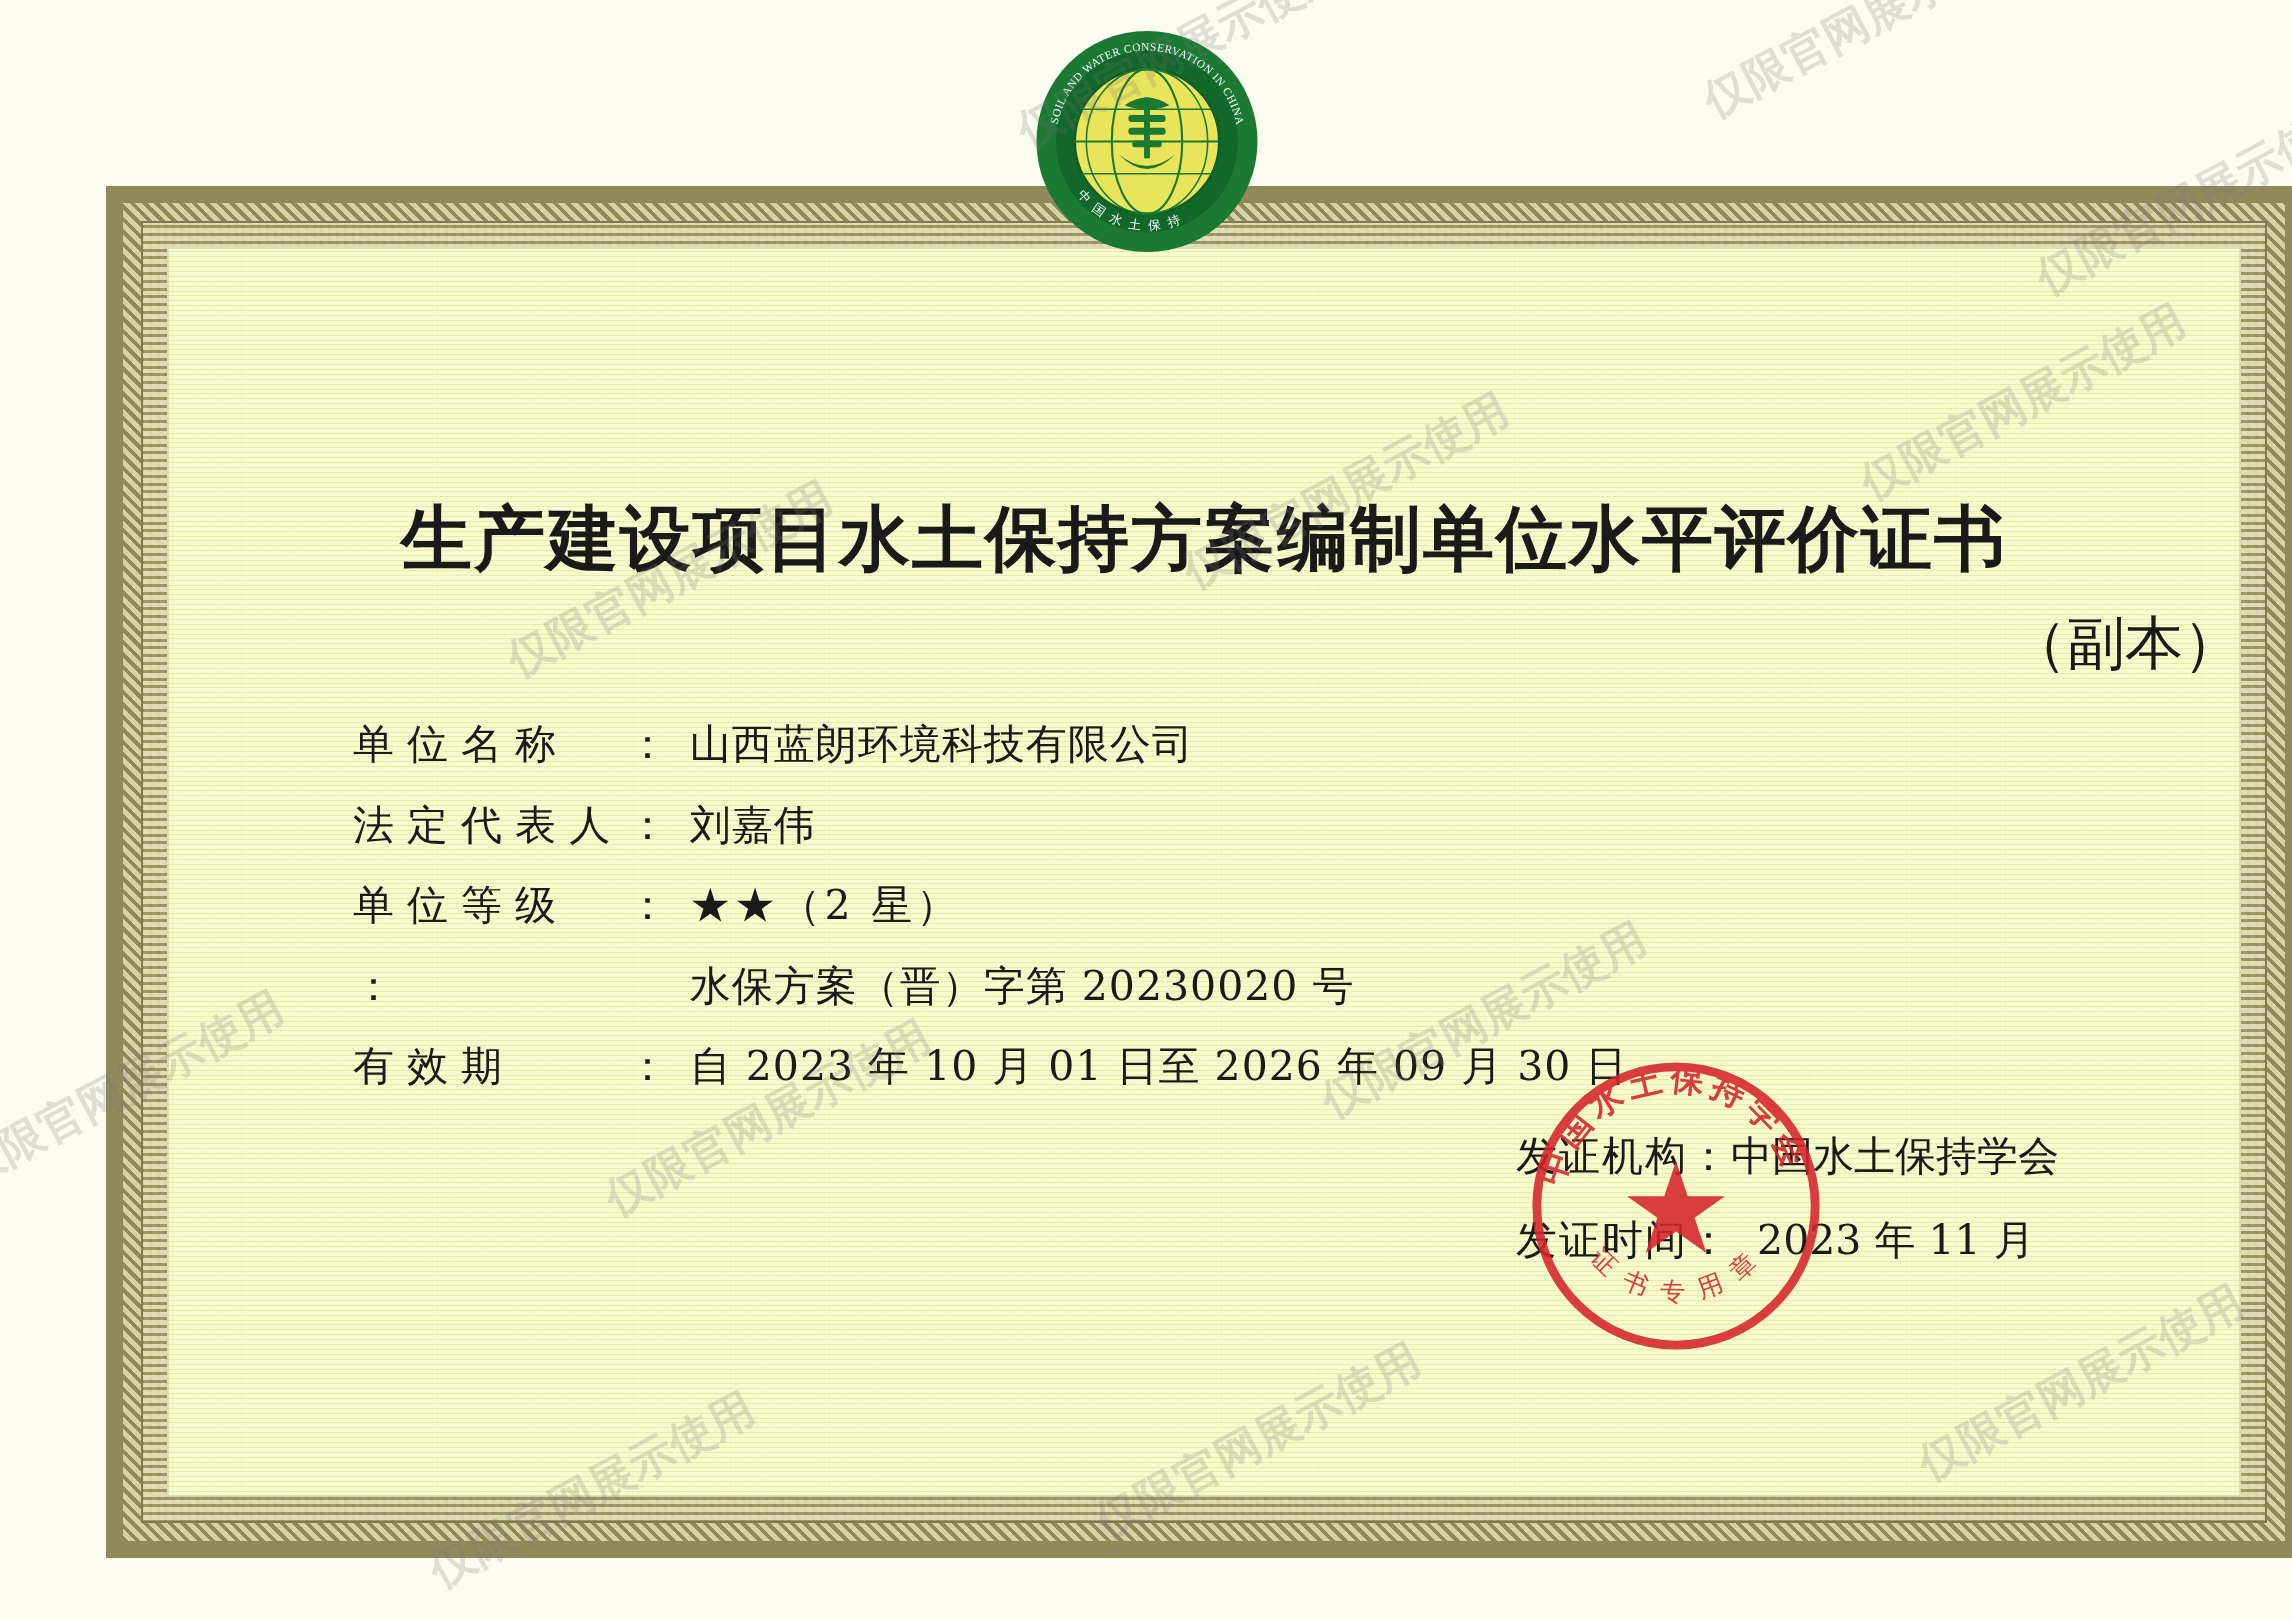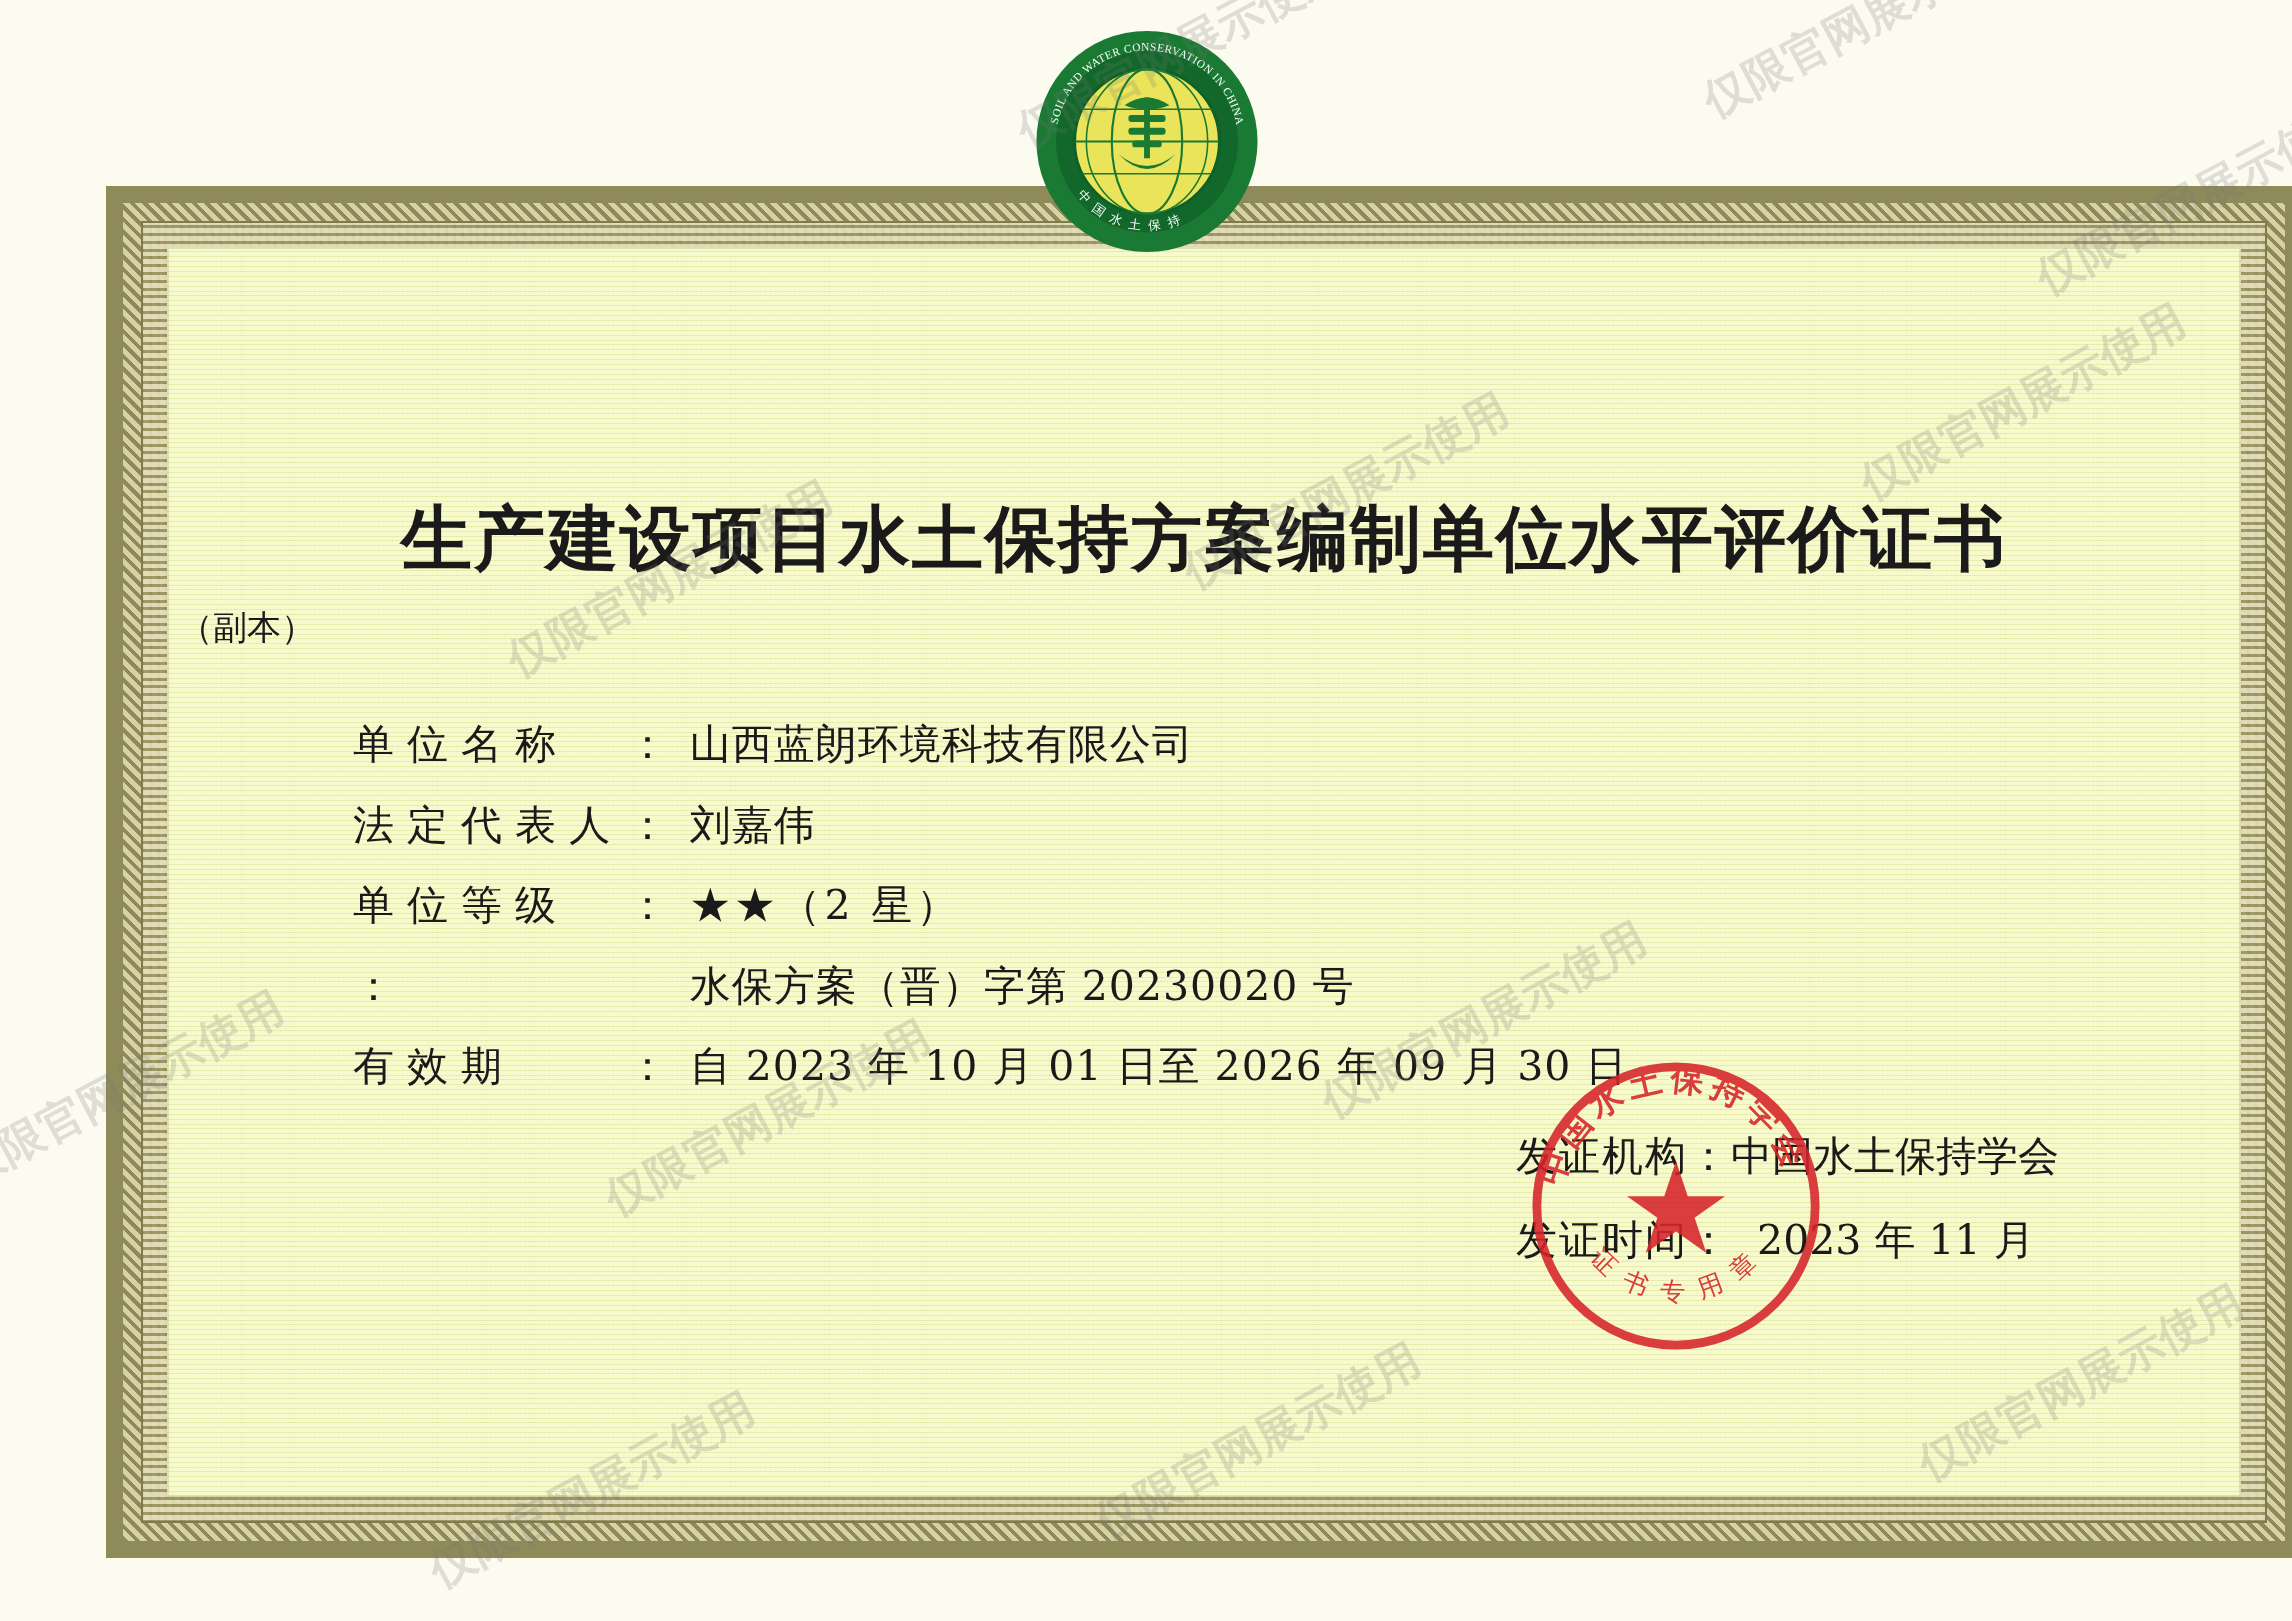--- a/index.html
+++ b/index.html
@@ -97,24 +97,24 @@
     top: 245px;
     text-align: center;
     font-size: 71px;
     font-weight: bold;
     letter-spacing: 2px;
     color: #1a1a1a;
     font-family: "DejaVu Serif", "Liberation Serif", serif;
   }
   .subtitle {
     position: absolute;
-    left: 12px; right: 0;
+    left: 4px; right: 0;
     top: 358px;
-    text-align: left;
-    font-size: 34px;
+    text-align: right;
+    font-size: 58px;
     color: #1a1a1a;
     font-family: "DejaVu Serif", "Liberation Serif", serif;
   }
 
   
   .rows {
     position: absolute;
     left: 186px;
     top: 470px;
     width: 1666px;

